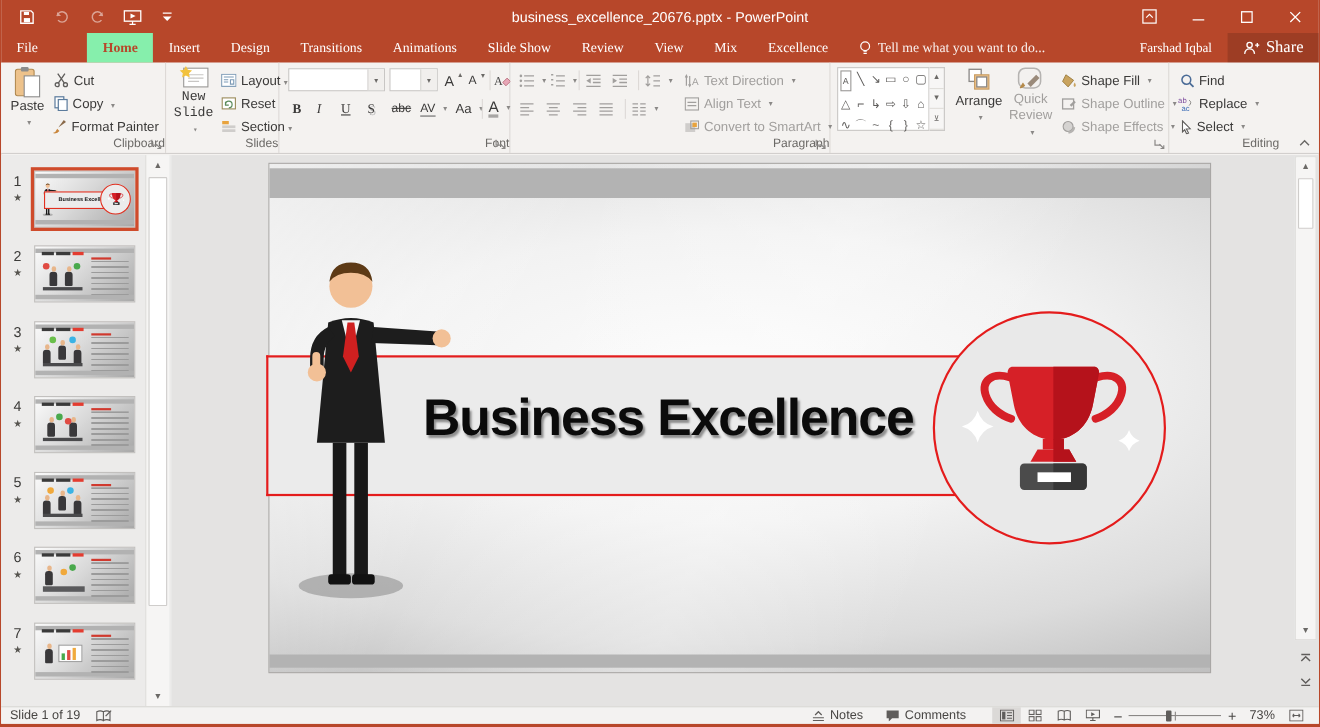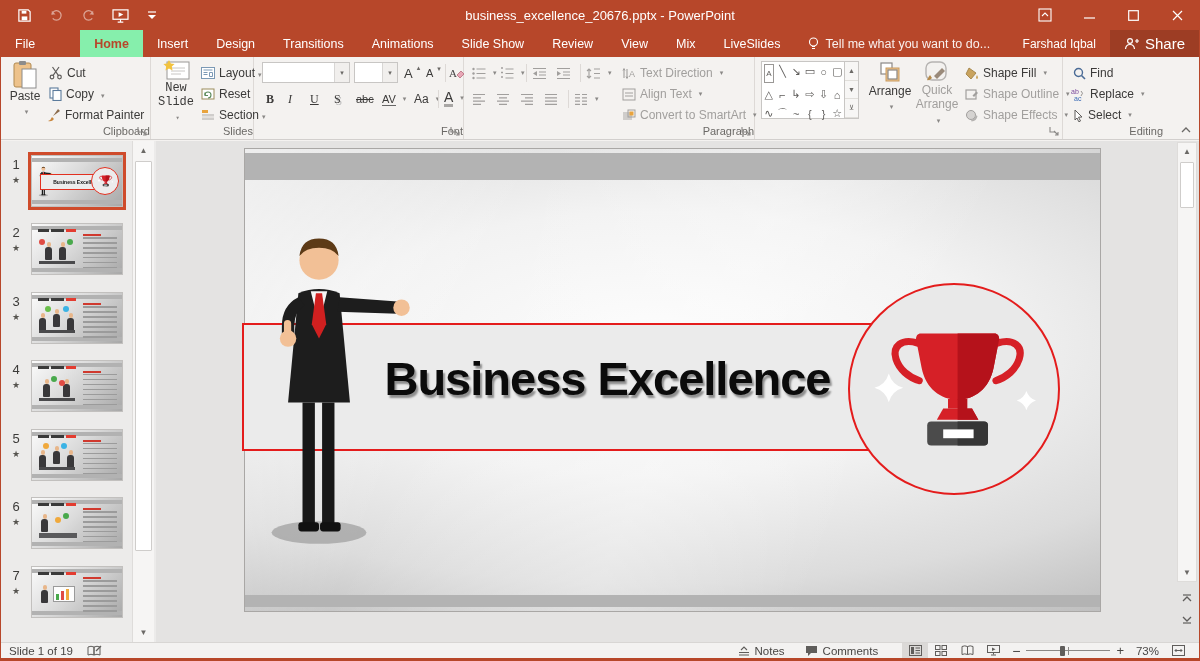--- a/index.html
+++ b/index.html
@@ -11,21 +11,21 @@
   svg{display:block;}
   
   .titlebar{position:absolute;left:0;top:0;right:0;height:30px;background:var(--accent);display:flex;align-items:center;color:#fff;}
   .qat{display:flex;align-items:center;gap:14px;padding-left:14px;}
   .qat .qbtn{display:flex;align-items:center;justify-content:center;width:18px;height:18px;}
   .dim-ico{opacity:.5;}
   .win-title{position:absolute;left:50%;transform:translateX(-50%);font-size:13px;white-space:nowrap;}
   .winctl{position:absolute;right:0;top:0;height:30px;display:flex;}
   .winctl .wbtn{width:44px;height:30px;display:flex;align-items:center;justify-content:center;}
   
-  .tabrow{position:absolute;left:0;top:30px;right:0;height:27px;background:var(--accent);display:flex;align-items:stretch;color:#fff;font-size:12.5px;}
+  .tabrow{position:absolute;left:0;top:30px;right:0;height:27px;background:var(--accent);display:flex;align-items:stretch;color:#fff;font-size:12.5px;font-family:Liberation Serif, serif;}
   .tab{display:flex;align-items:center;padding:0 14px;cursor:default;}
   .tab.active{background:#86efac;color:var(--accent);font-weight:bold;margin-left:31px;}
   .tellme{display:flex;align-items:center;gap:6px;margin-left:14px;color:rgba(255,255,255,.92);}
   .tab-spacer{flex:1;}
   .account{display:flex;align-items:center;font-size:12px;padding:0 14px;}
   .sharebtn{display:flex;align-items:center;gap:6px;background:rgba(0,0,0,.14);padding:0 14px;font-size:15px;}
   
   .ribbon{position:absolute;left:0;top:57px;right:0;height:83px;background:#f4f2f0;border-bottom:1px solid #d2cfcd;}
   .rgroup{position:absolute;top:0;bottom:0;border-right:1px solid #ddd9d6;}
   .glabel{position:absolute;left:0;right:0;bottom:2px;text-align:right;font-size:11px;color:#6b6966;}
@@ -214,21 +214,21 @@
     <span class="tab">File</span>
     <span class="tab active">Home</span>
     <span class="tab">Insert</span>
     <span class="tab">Design</span>
     <span class="tab">Transitions</span>
     <span class="tab">Animations</span>
     <span class="tab">Slide Show</span>
     <span class="tab">Review</span>
     <span class="tab">View</span>
     <span class="tab">Mix</span>
-    <span class="tab">LiveSlides</span>
+    <span class="tab">Excellence</span>
     <span class="tellme">
       <svg width="11" height="14" viewBox="0 0 11 14">
           <circle cx="5.5" cy="5" r="4" fill="none" stroke="#fff" stroke-width="1.1"></circle>
           <path d="M4,9.5 h3 M4,11.5 h3" stroke="#fff" stroke-width="1.1"></path>
         </svg>
       <span>Tell me what you want to do...</span>
     </span>
     <span class="tab-spacer"></span>
     <span class="account">Farshad Iqbal</span>
     <span class="sharebtn">
@@ -496,21 +496,21 @@
           </svg>
         <span>Arrange</span>
         <span class="dd"></span>
       </div>
       <div class="bigbtn dim" style="left:160px;top:3px;width:44px;">
         <svg width="26" height="24" viewBox="0 0 26 24">
             <rect x="2" y="2" width="20" height="18" rx="6" fill="#f3f1ef" stroke="#b5b3b1" stroke-width="1.4"></rect>
             <path d="M10,16 L18,8 l3,3 -8,8 z" fill="#9a8a7a"></path>
             <path d="M8,18 q-3,3 -5,2 q2,-4 3,-5 z" fill="#b58a4a"></path>
           </svg>
-        <span style="line-height:1.15;">Quick Arrange</span>
+        <span style="line-height:1.15;">Quick Review</span>
         <span class="dd"></span>
       </div>
       <div class="sbtn dd" style="left:210px;top:6px;">
         <svg width="14" height="13" viewBox="0 0 14 13">
             <path d="M4,1 l7,5 -5,6 -5,-5 z" fill="#c9a35e" stroke="#9a7b3d" stroke-width="0.8"></path>
             <path d="M12,8 q2,3 0,4 q-2,-1 0,-4 z" fill="#c9a35e"></path>
           </svg>
         <span>Shape Fill</span>
       </div>
       <div class="sbtn dim dd" style="left:210px;top:27px;">

